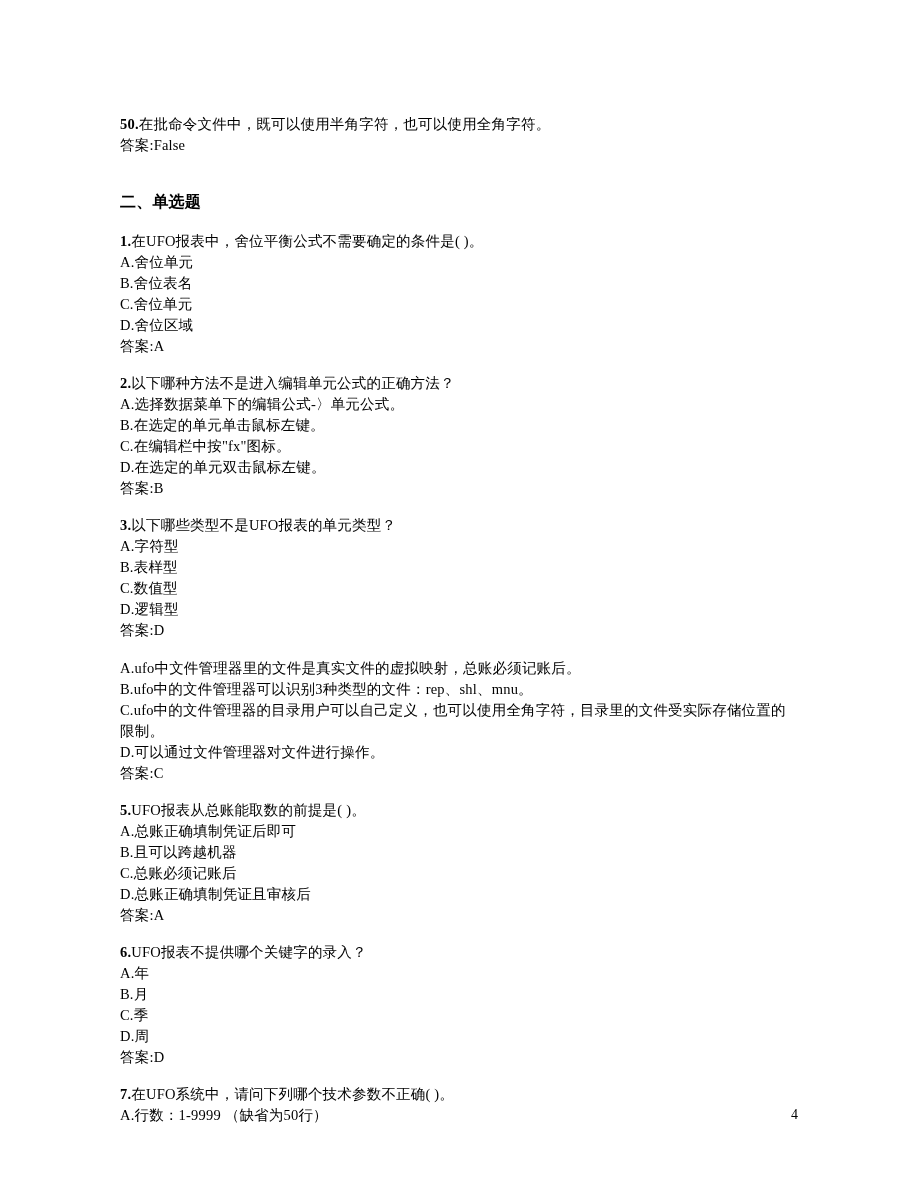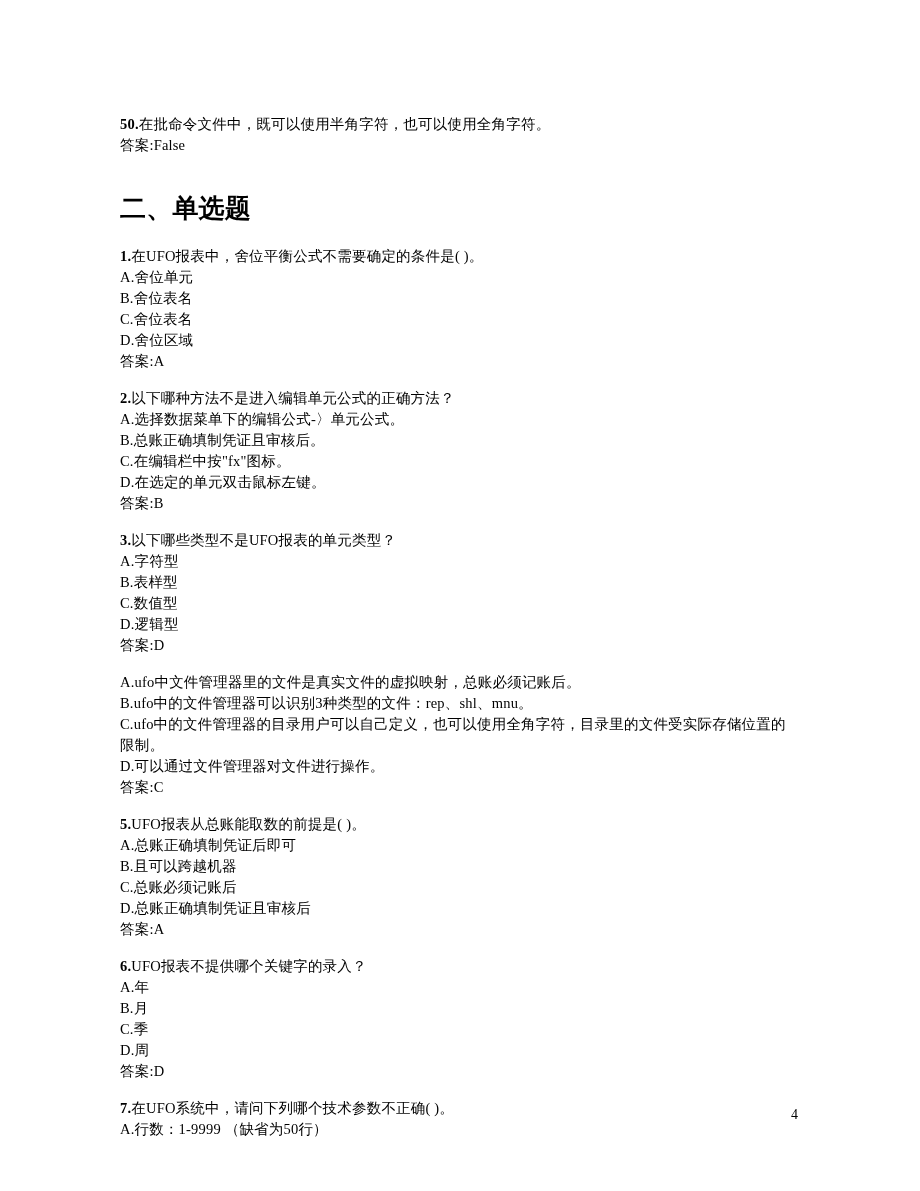--- a/index.html
+++ b/index.html
@@ -17,21 +17,21 @@
     padding: 114px 120px 0 120px;
     font-size: 14.5px;
     line-height: 1.45;
     letter-spacing: 0.2px;
   }
   .q-head .num {
     font-weight: bold;
   }
   .section-title {
     font-weight: bold;
-    font-size: 26px;
+    font-size: 16px;
     margin-top: 34px;
     margin-bottom: 18px;
   }
   .block {
     margin-bottom: 16px;
   }
   .line {
     white-space: normal;
   }
   .options .line {
@@ -60,33 +60,33 @@
 
   <div class="section-title">二、单选题</div>
 
   <div class="block">
     <div class="line q-head">
       <span class="num">1.</span><span>在UFO报表中，舍位平衡公式不需要确定的条件是(   )。</span>
     </div>
     <div class="options">
       <div class="line">A.舍位单元</div>
       <div class="line">B.舍位表名</div>
-      <div class="line">C.舍位表名</div>
+      <div class="line">C.舍位单元</div>
       <div class="line">D.舍位区域</div>
     </div>
     <div class="line ans">答案:A</div>
   </div>
 
   <div class="block">
     <div class="line q-head">
       <span class="num">2.</span><span>以下哪种方法不是进入编辑单元公式的正确方法？</span>
     </div>
     <div class="options">
       <div class="line">A.选择数据菜单下的编辑公式-〉单元公式。</div>
-      <div class="line">B.总账正确填制凭证且审核后。</div>
+      <div class="line">B.在选定的单元单击鼠标左键。</div>
       <div class="line">C.在编辑栏中按"fx"图标。</div>
       <div class="line">D.在选定的单元双击鼠标左键。</div>
     </div>
     <div class="line ans">答案:B</div>
   </div>
 
   <div class="block">
     <div class="line q-head">
       <span class="num">3.</span><span>以下哪些类型不是UFO报表的单元类型？</span>
     </div>

